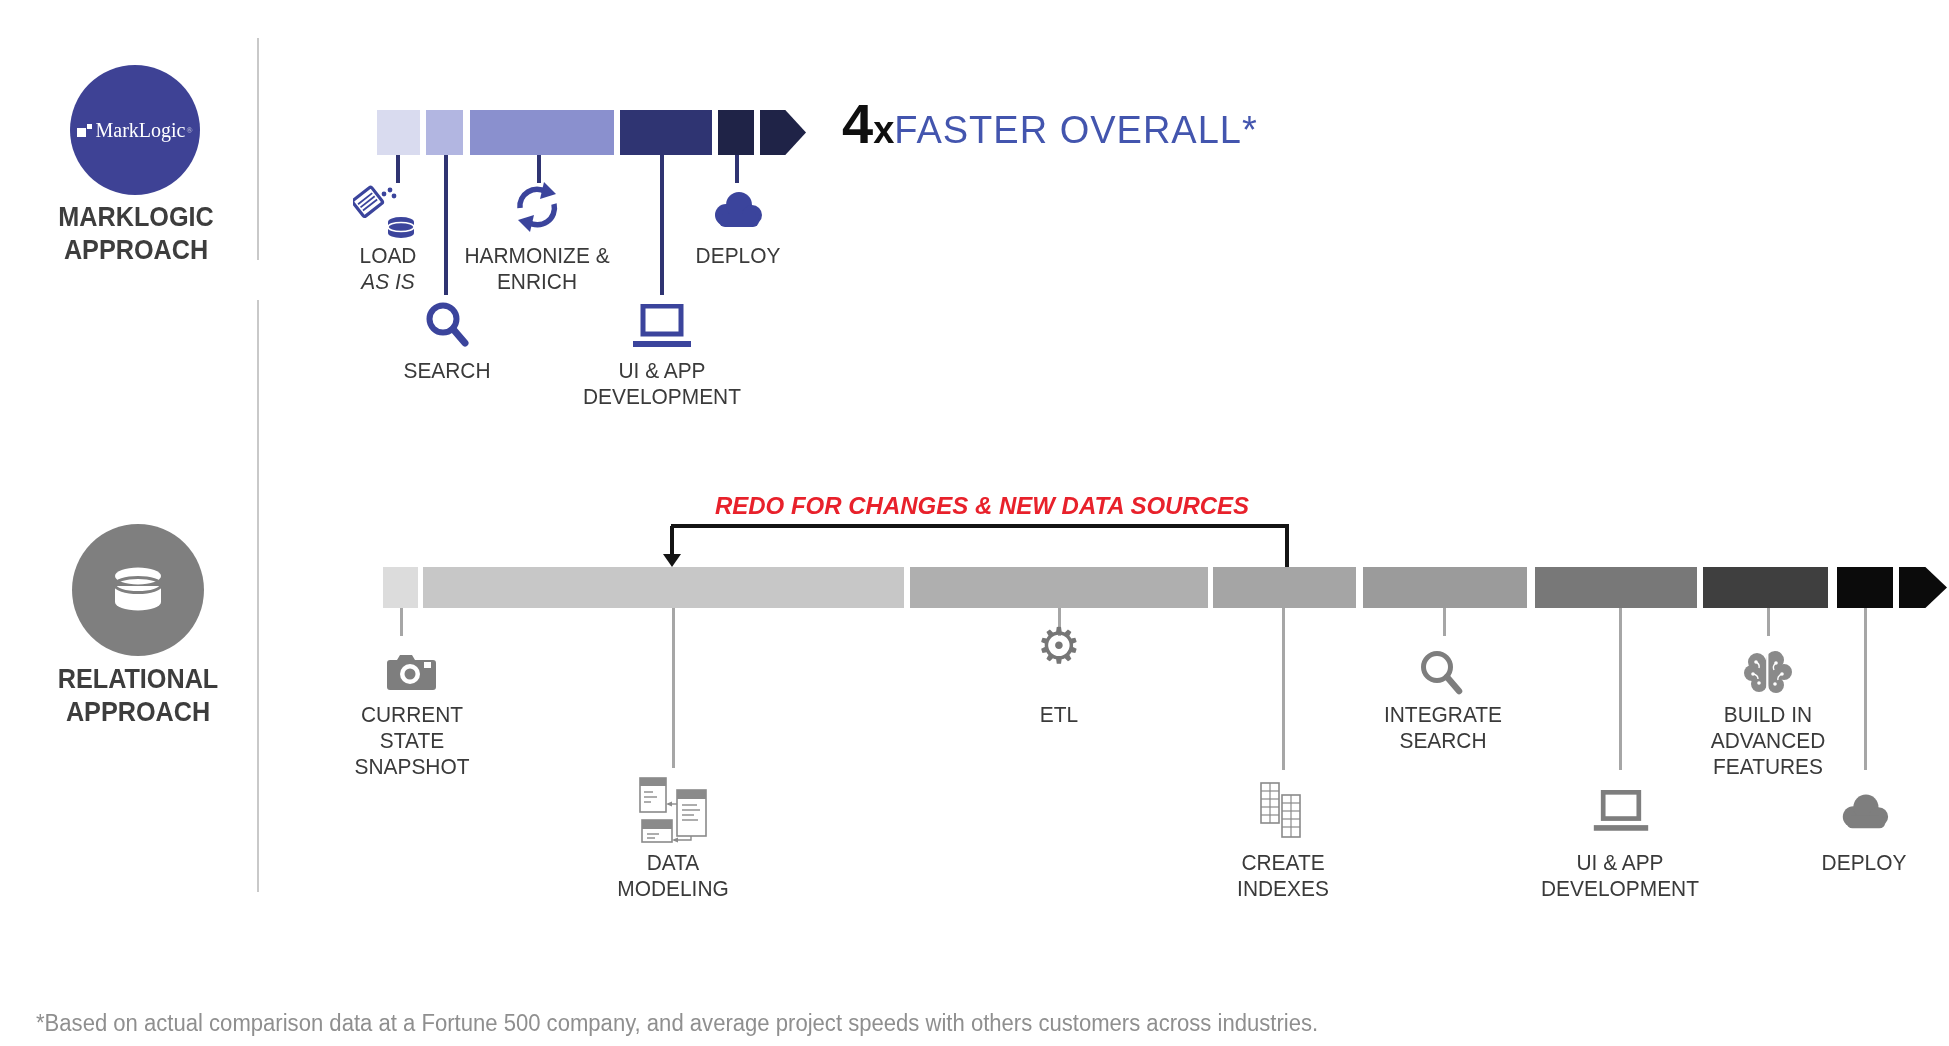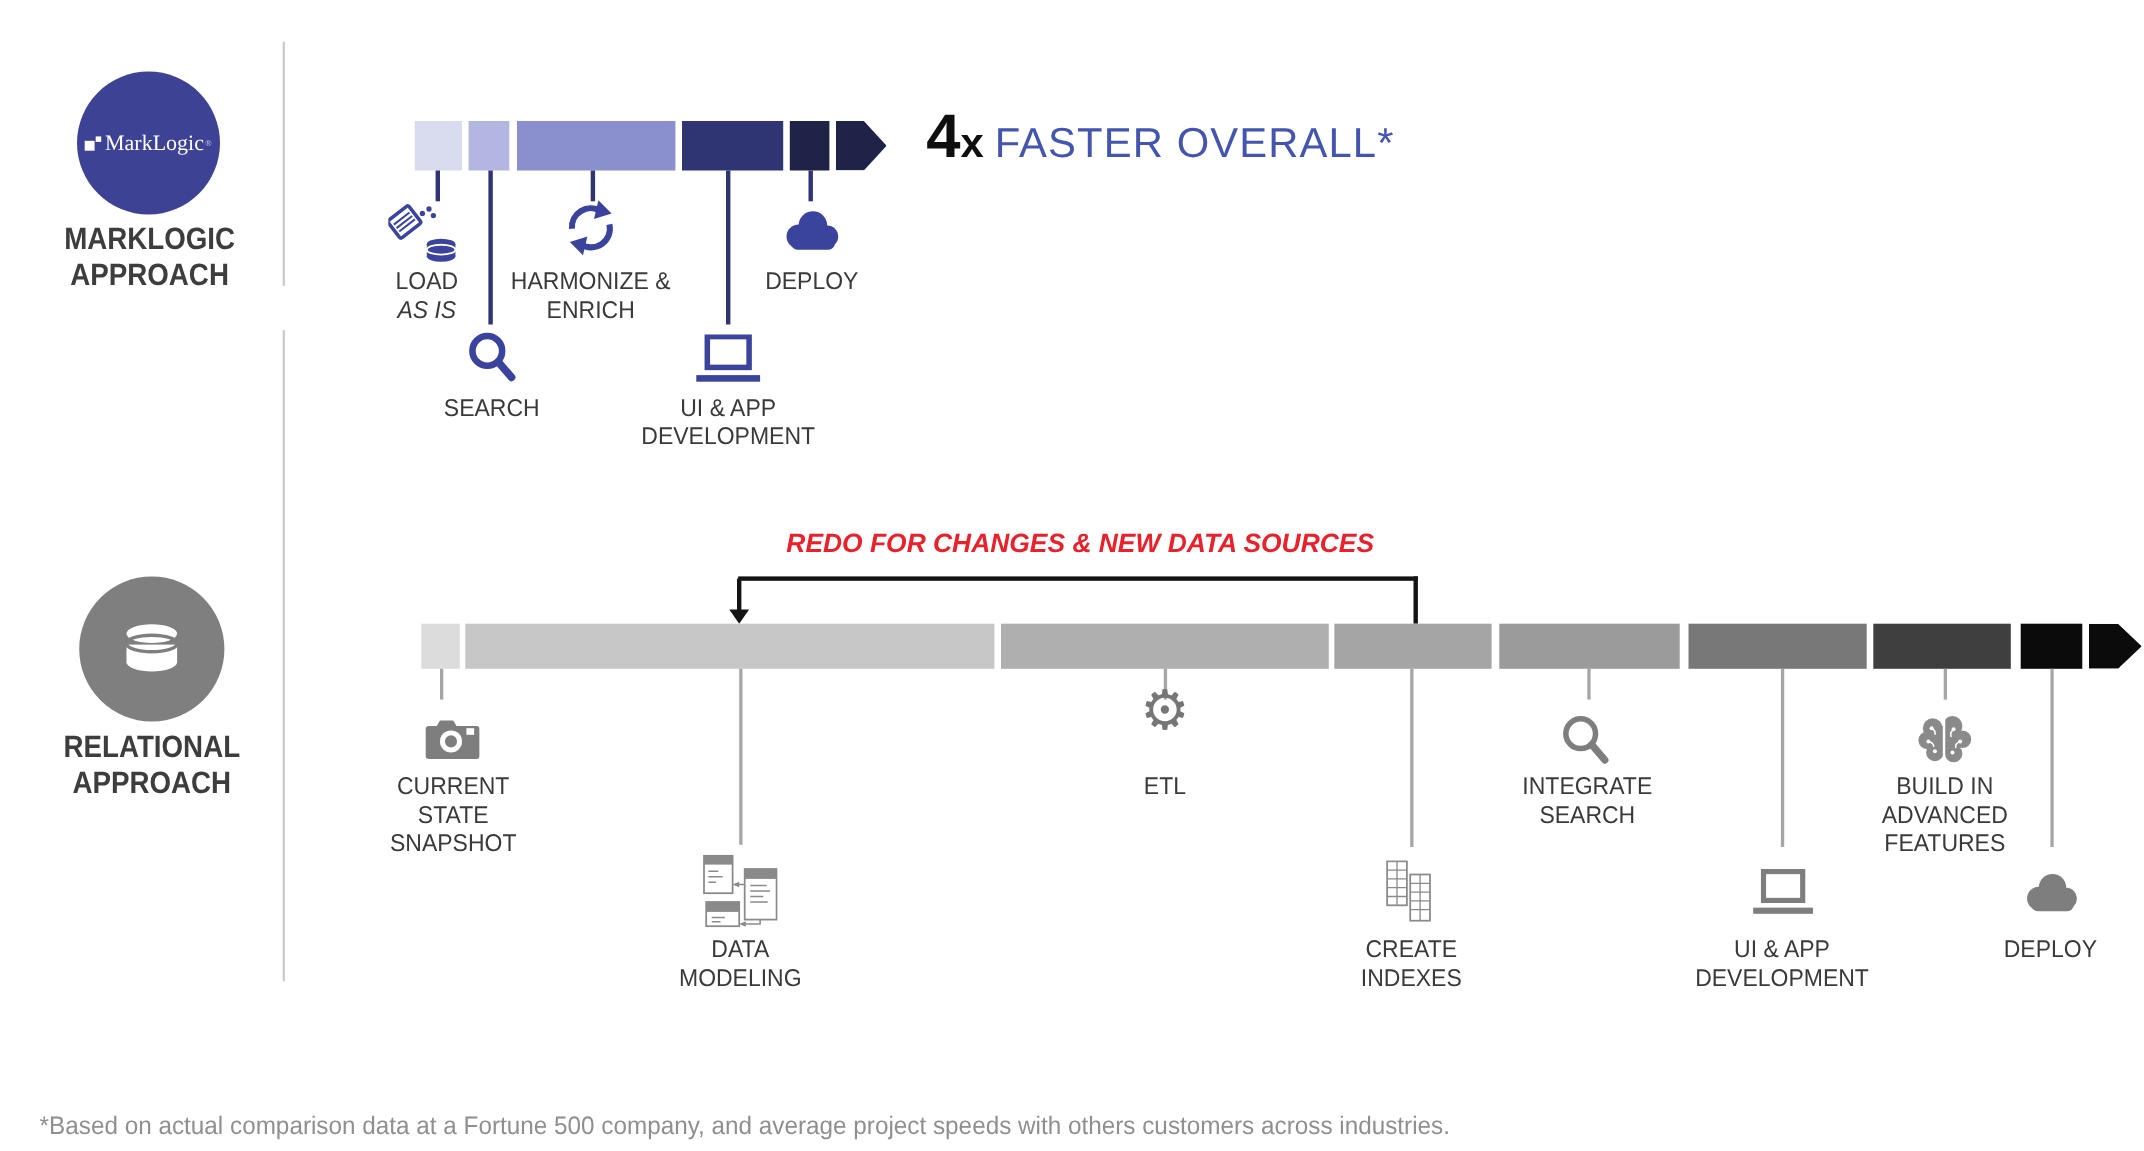--- a/index.html
+++ b/index.html
@@ -14,22 +14,22 @@
   .arrowcap{clip-path:polygon(0 0,55% 0,100% 50%,55% 100%,0 100%);}
   .leader-t{position:absolute;top:155px;width:4px;background:#2F3472;}
   .leader-b{position:absolute;top:608px;width:3px;background:#A6A6A6;}
   .icn{position:absolute;transform:translateX(-50%);line-height:0;}
   .slab{position:absolute;transform:translateX(-50%) scaleX(0.95);transform-origin:center;
         font-size:22px;line-height:26px;color:#3A3A3A;text-align:center;white-space:nowrap;}
   .slab .it{font-style:italic;}
   .result{position:absolute;left:842px;top:96px;display:flex;align-items:baseline;white-space:nowrap;}
   .result .n4{font-size:56px;font-weight:bold;color:#0F0F0F;line-height:1;}
   .result .nx{font-size:38px;font-weight:bold;color:#0F0F0F;line-height:1;}
-  .result .txt{font-size:38px;color:#4355AE;letter-spacing:1px;margin-left:10px;line-height:1;}
-  .redo{position:absolute;left:982px;top:481px;transform:translateX(-50%);
+  .result .txt{font-size:38px;color:#4355AE;letter-spacing:1px;line-height:1;}
+  .redo{position:absolute;left:982px;top:492px;transform:translateX(-50%);
         font-size:24px;font-weight:bold;font-style:italic;color:#E8212B;white-space:nowrap;}
   .bracket-h{position:absolute;left:671px;top:524px;width:618px;height:4px;background:#141414;}
   .bracket-vr{position:absolute;left:1285px;top:524px;width:4px;height:43px;background:#141414;}
   .bracket-vl{position:absolute;left:670px;top:526px;width:4px;height:29px;background:#141414;}
   .bracket-ah{position:absolute;left:663px;top:554px;width:0;height:0;
               border-left:9px solid transparent;border-right:9px solid transparent;border-top:13px solid #141414;}
   .foot{position:absolute;left:36px;top:1010px;font-size:23px;color:#8F8F8F;
         transform:scaleX(0.96);transform-origin:left;white-space:nowrap;}
   .mlmark{display:inline-block;position:relative;width:15px;height:15px;margin-right:3px;}
   .mlmark .sq1{position:absolute;left:0;top:5px;width:9px;height:9px;background:#fff;}

